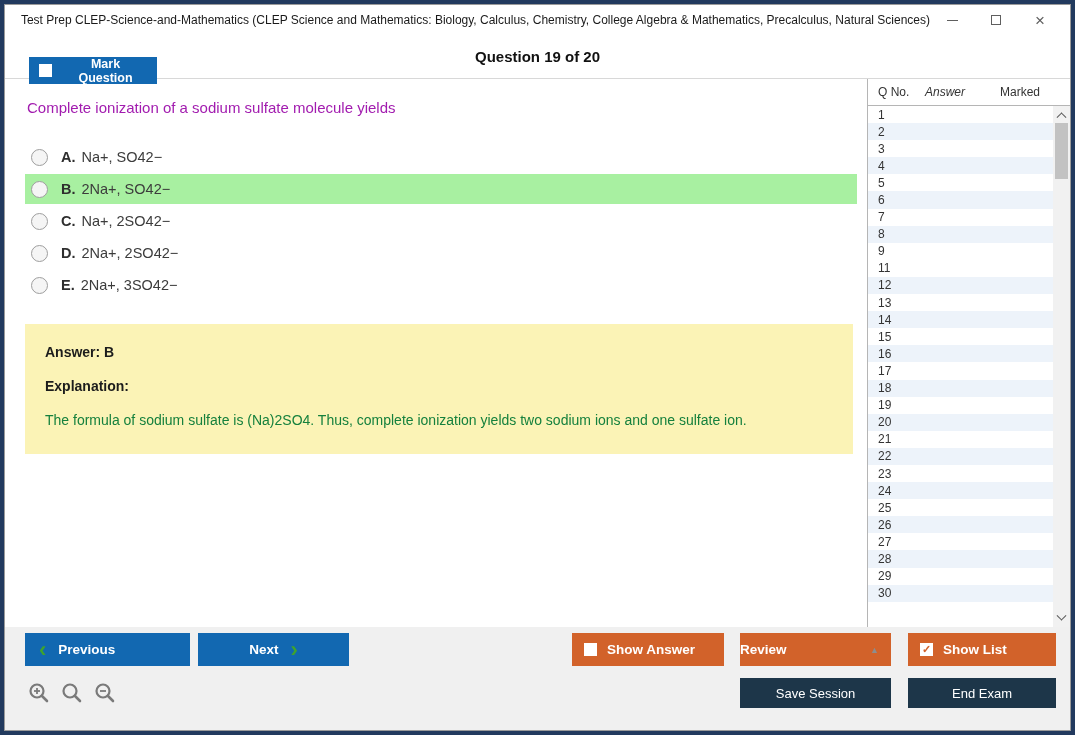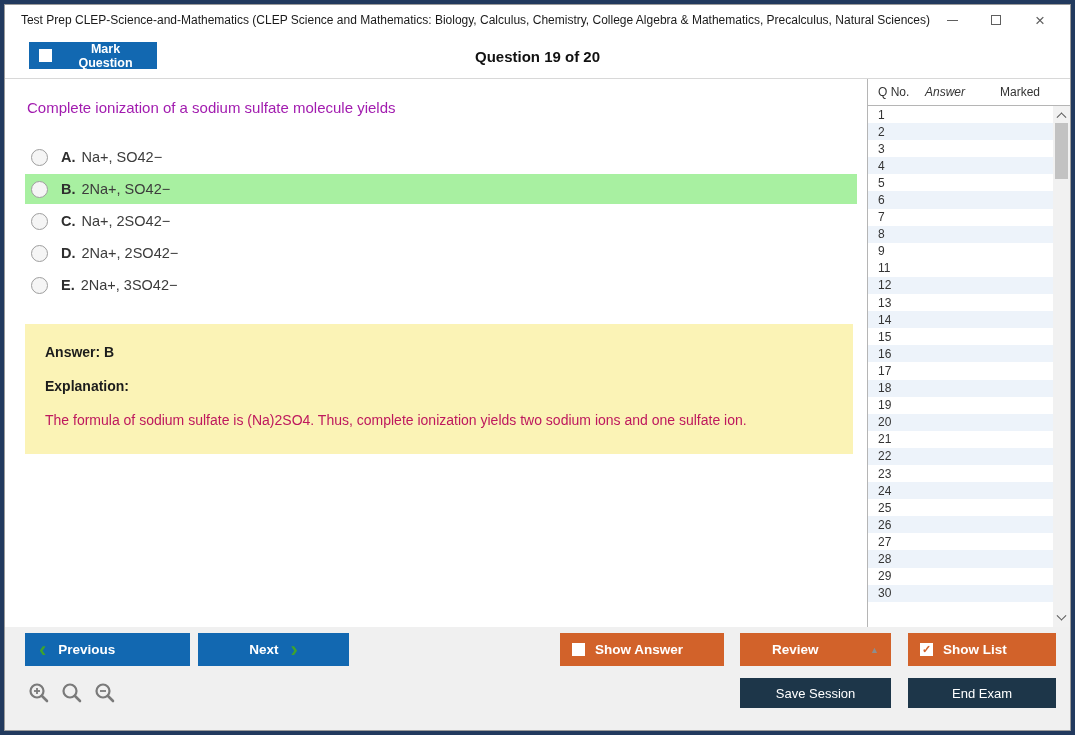--- a/index.html
+++ b/index.html
@@ -16,21 +16,21 @@
   .title-text { font-size:12px; color:#1a1a1a; white-space:nowrap; overflow:hidden; flex:1;text-align:right; }
   .win-controls { display:flex; align-items:center; gap:0; }
   .win-btn { width:44px; height:26px; display:flex; align-items:center; justify-content:center; cursor:default; }
   .min-glyph { width:11px; height:0; border-top:1px solid #5f5f5f; }
   .max-glyph { width:10px; height:10px; border:1px solid #5f5f5f; }
   .close-glyph { font-size:17px; color:#5f5f5f; line-height:1; }
 
   
   .header-strip { height:44px; flex:0 0 44px; position:relative; display:flex; align-items:center;
                   background:#fff; border-bottom:1px solid #d8d8d8; padding:0 14px; }
-  .mark-btn { position:absolute; left:24px; top:7px; height:27px; width:128px;
+  .mark-btn { position:absolute; left:24px; top:22px; height:27px; width:128px;
               background:#1268b1; color:#fff; border:none; display:flex; align-items:center;
               gap:12px; padding:0 10px; font-size:12.5px; font-weight:bold; cursor:pointer;
               font-family:inherit; }
   .checkbox { width:13px; height:13px; background:#fff; border:1px solid #fff; flex:0 0 13px;
               display:flex; align-items:center; justify-content:center; font-size:11px;
               font-weight:bold; color:#d2622a; line-height:1; }
   .q-counter { width:100%; text-align:center; font-size:15px; font-weight:bold; color:#111; }
 
   
   .content-row { flex:1; display:flex; min-height:0; }
@@ -41,21 +41,21 @@
                 padding-left:6px; cursor:pointer; }
   .option-row.highlighted { background:#a8f0a1; }
   .radio { width:17px; height:17px; border-radius:50%; background:#f5f5f5;
            border:1px solid #9e9e9e; margin-right:13px; flex:0 0 17px; }
   .opt-letter { font-weight:bold; font-size:14.5px; color:#2e2e2e; margin-right:6px; }
   .opt-text { font-size:14.5px; color:#3c3c3c; }
 
   .answer-box { margin:24px 10px 0 20px; width:828px; background:#fbf3b6; padding:20px 20px 26px 20px; }
   .answer-line { font-size:14px; font-weight:bold; color:#1c1c1c; margin-bottom:18px; }
   .explain-label { font-size:14px; font-weight:bold; color:#1c1c1c; margin-bottom:18px; }
-  .explain-text { font-size:14px; color:#be185d; }
+  .explain-text { font-size:14px; color:#15803d; }
 
   
   .sidebar { flex:0 0 203px; border-left:1px solid #b5b5b5; display:flex; flex-direction:column; background:#fff; }
   .list-header { flex:0 0 27px; display:flex; align-items:center; border-bottom:1px solid #b5b5b5;
                  font-size:12px; color:#333; }
   .col-qno { width:57px; padding-left:10px; }
   .col-answer { width:75px;font-style:italic; }
   .col-marked { flex:1; }
   .list-body { flex:1; position:relative; overflow:hidden; }
   .list-rows { position:absolute; left:0; top:0; right:17px; }
@@ -79,22 +79,22 @@
   .bar-row1 { margin-top:0; }
   .bar-row2 { margin-top:12px; }
   .btn { border:none; font-family:inherit; display:flex; align-items:center; cursor:pointer;
          height:33px; font-size:13.5px; font-weight:bold; color:#fff; }
   .btn-blue { background:#1268b1; }
   .btn-orange { background:#d2622a; }
   .btn-navy { background:#1d3649; height:30px; font-weight:normal; font-size:13px; justify-content:center; }
   .btn-prev { width:165px; margin-left:6px; padding:0 14px; gap:12px; }
   .btn-next { width:151px; margin-left:8px; justify-content:center; gap:12px; }
   .chevron { color:#3fa32e; font-size:22px; font-weight:bold; line-height:0.8; }
-  .btn-show-answer { width:164px; margin-left:auto; padding:0 12px; gap:10px; }
-  .btn-review { width:151px; margin-left:16px; padding:0 12px 0 32px; justify-content:space-between; }
+  .btn-show-answer { width:152px; margin-left:auto; padding:0 12px; gap:10px; }
+  .btn-review { width:151px; margin-left:16px; padding:0 12px 0 0; justify-content:space-between; }
   .review-caret { font-size:9px; color:#8d8d8d; }
   .btn-show-list { width:148px; margin-left:17px; padding:0 12px; gap:10px; }
   .btn-save { width:151px; margin-left:auto; }
   .btn-end { width:148px; margin-left:17px; }
   .zoom-icons { display:flex; gap:9px; align-items:center; margin-left:8px; }
   .zoom-icons svg { cursor:pointer; }
 </style>
 </head>
 <body>
 

